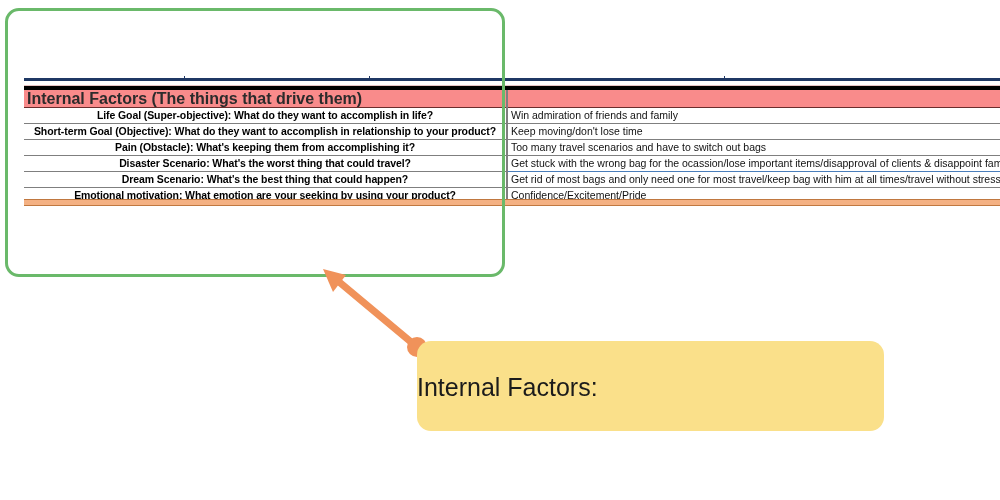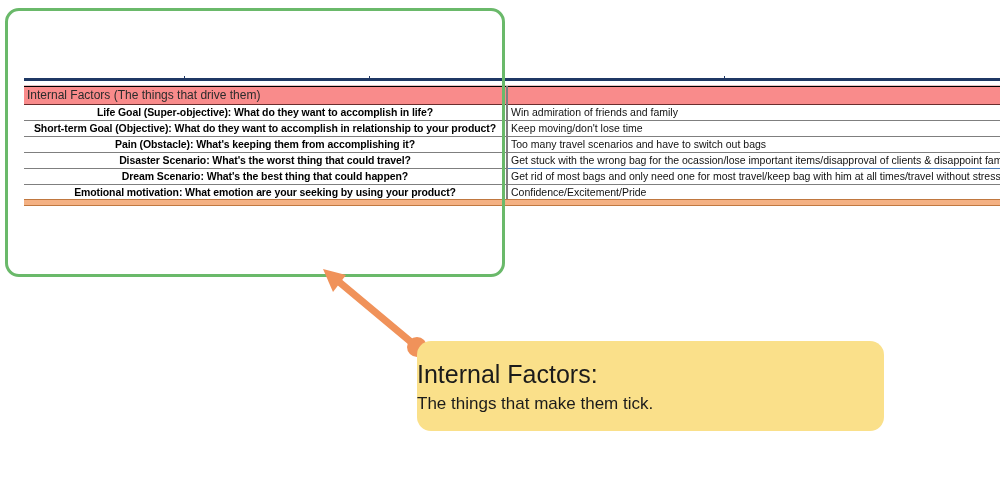--- a/index.html
+++ b/index.html
@@ -73,24 +73,24 @@
     background: #ffffff;
   }
   .col-a { width: 476px; border-right: 2px solid #7f7f7f; }
   .col-b { width: 500px; }
 
   
   .row-header td {
     background: #f98b8b;
     height: 17px;
     line-height: 17px;
-    font-weight: normal;
-    font-size: 12px;
+    font-weight: bold;
+    font-size: 16px;
     color: #2b2b2b;
-    border-top: 1px solid #000000;
+    border-top: 4px solid #000000;
     border-bottom: 1px solid #6b2d2d;
   }
   .row-header .col-a { border-right: 2px solid #7f7f7f; }
 
   
   .row-item .col-a {
     font-weight: bold;
     font-size: 10.5px;
     letter-spacing: -0.1px;
     text-align: center;
@@ -222,14 +222,13 @@
 <div id="green-box"></div>
 
 <svg id="arrow-svg" viewBox="0 0 130 100">
   <line x1="107" y1="85" x2="22" y2="14" stroke="#f0925a" stroke-width="7" stroke-linecap="round"></line>
   <polygon points="13,7 36,13 23,30" fill="#f0925a"></polygon>
   <circle cx="107" cy="85" r="10" fill="#f0925a"></circle>
 </svg>
 
 <div id="yellow-note">
   <div id="note-title">Internal Factors:</div>
-  <div id="note-sub">The things that make them tick.</div>
 </div>
 
 </body></html>

